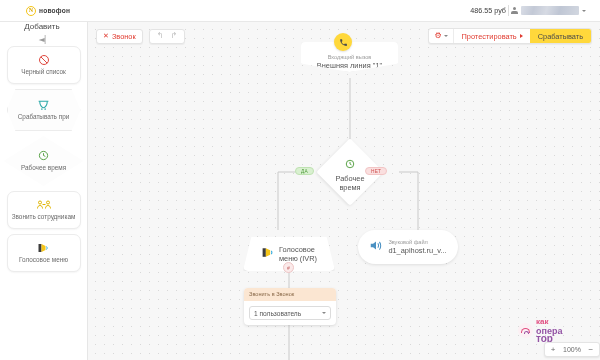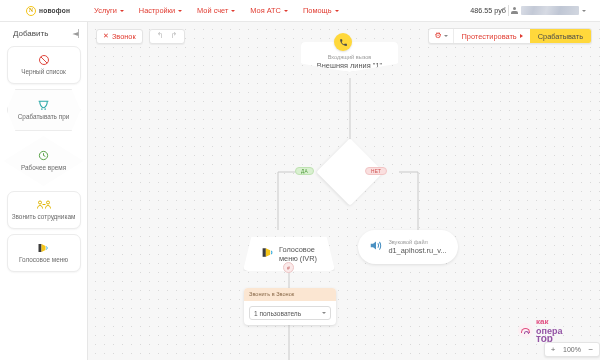--- a/index.html
+++ b/index.html
@@ -66,21 +66,21 @@
     border-right: 2.4px solid transparent; border-top: 2.8px solid #888;
   }
 
   
   .sidebar {
     position: absolute; left: 0; top: 22px; width: 88px; height: 338px;
     background: #ffffff; border-right: 1px solid #e6e6e6; z-index: 30;
   }
   .sb-head {
     height: 22px; display: flex; align-items: center;
-    justify-content: space-between; padding: 0 8px 0 13px;
+    justify-content: space-between; padding: 0 8px 0 5px; flex-direction: column;
   }
   .sb-title { font-size: 8px; color: #4a4a4a; }
   .sb-collapse {
     font-size: 8px; color: #9a9a9a; cursor: pointer;
     letter-spacing: -1px; font-family: "DejaVu Sans", sans-serif;
   }
   .sb-list { padding: 2px 0 0 0; }
   .sb-card {
     position: relative; width: 74px; margin: 0 auto 5px auto;
     min-height: 38px; background: #ffffff;
@@ -278,42 +278,20 @@
 </style>
 </head>
 <body>
 
 <div id="app">
 
   <div class="topnav">
     <div class="brand">
       <div class="brand-mark">N</div>
       <div class="brand-name">новофон</div>
-    </div>
-    <div class="navmenu">
-      <div class="navitem">
-        <span>Услуги</span>
-        <i class="caret"></i>
-      </div>
-      <div class="navitem">
-        <span>Настройки</span>
-        <i class="caret"></i>
-      </div>
-      <div class="navitem">
-        <span>Мой счет</span>
-        <i class="caret"></i>
-      </div>
-      <div class="navitem">
-        <span>Моя АТС</span>
-        <i class="caret"></i>
-      </div>
-      <div class="navitem">
-        <span>Помощь</span>
-        <i class="caret"></i>
-      </div>
     </div>
     <div class="nav-right">
       <div class="balance">486.55 руб</div>
       <div class="nav-div"></div>
       <div class="user-chip">
         <span class="user-ico"></span>
         <span class="redacted"></span>
         <i class="caret-gray"></i>
       </div>
     </div>
@@ -427,20 +405,30 @@
         <div class="n-sub" style="margin-top:8px;">Входящий вызов</div>
         <div class="n-main">Внешняя линия "1"</div>
       </div>
       <div class="badge-phone">
         <svg width="9" height="9" viewBox="0 0 24 24" fill="#4a4a4a">
           <path d="M6.6 10.8c1.4 2.8 3.8 5.2 6.6 6.6l2.2-2.2c.3-.3.7-.4 1-.2 1.2.4 2.4.6 3.6.6.6 0 1 .4 1 1v3.4c0 .6-.4 1-1 1C10.6 21 3 13.4 3 4c0-.6.4-1 1-1h3.4c.6 0 1 .4 1 1 0 1.3.2 2.5.6 3.6.1.4 0 .8-.2 1z"></path>
         </svg>
       </div>
 
       <div class="node node-diamond"></div>
+      <div class="diamond-content">
+        <span style="margin-bottom:1px;">
+          <svg width="10" height="10" viewBox="0 0 24 24" fill="none" stroke="#4e9b3a" stroke-width="2.2">
+            <circle cx="12" cy="12" r="9"></circle>
+              <polyline points="12,7 12,12 15.5,14"></polyline>
+          </svg>
+        </span>
+        <span class="n-main">Рабочее</span>
+        <span class="n-main">время</span>
+      </div>
       <div class="badge-pill badge-yes">ДА</div>
       <div class="badge-pill badge-no">НЕТ</div>
 
       <div class="node node-ivr">
         <span>
           <svg width="14" height="13" viewBox="0 0 26 22" fill="none">
             <path d="M3 3h6v16H3z" fill="#3d3d3d"></path>
             <path d="M9 3l8 4v8l-8 4z" fill="#f5c518"></path>
             <path d="M19 8c1.6 1.4 1.6 4.6 0 6" stroke="#2aa8e0" stroke-width="2"></path>
           </svg>

